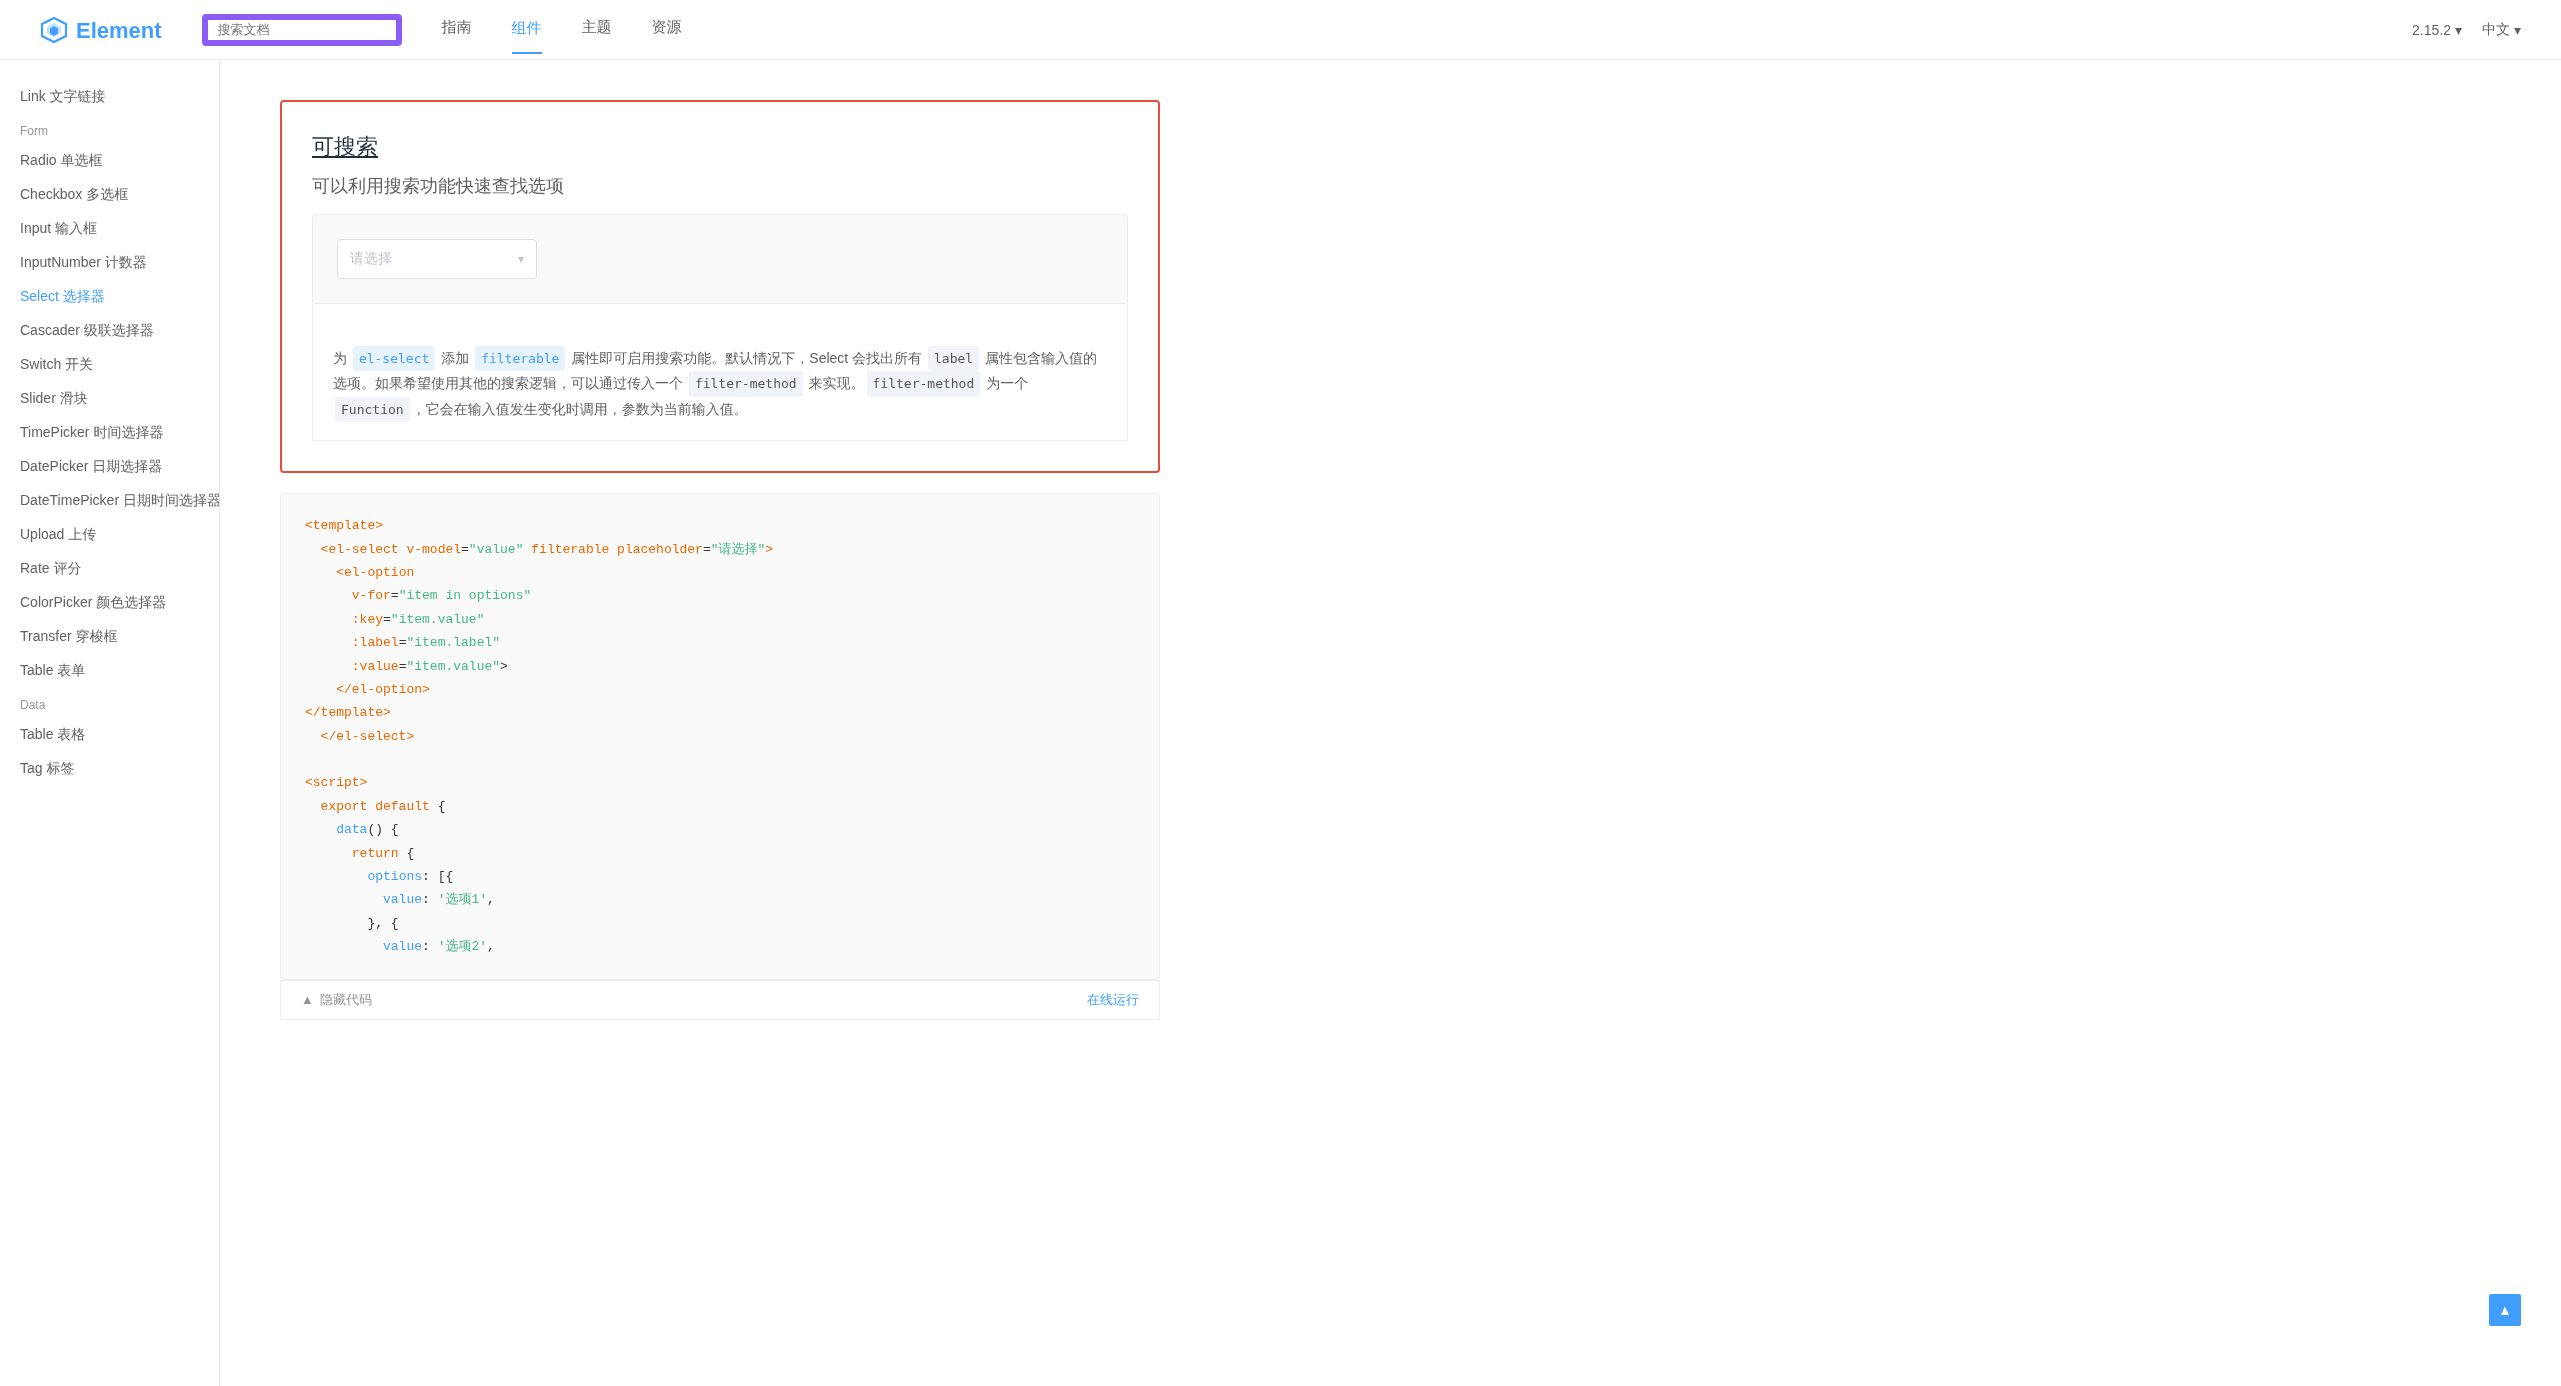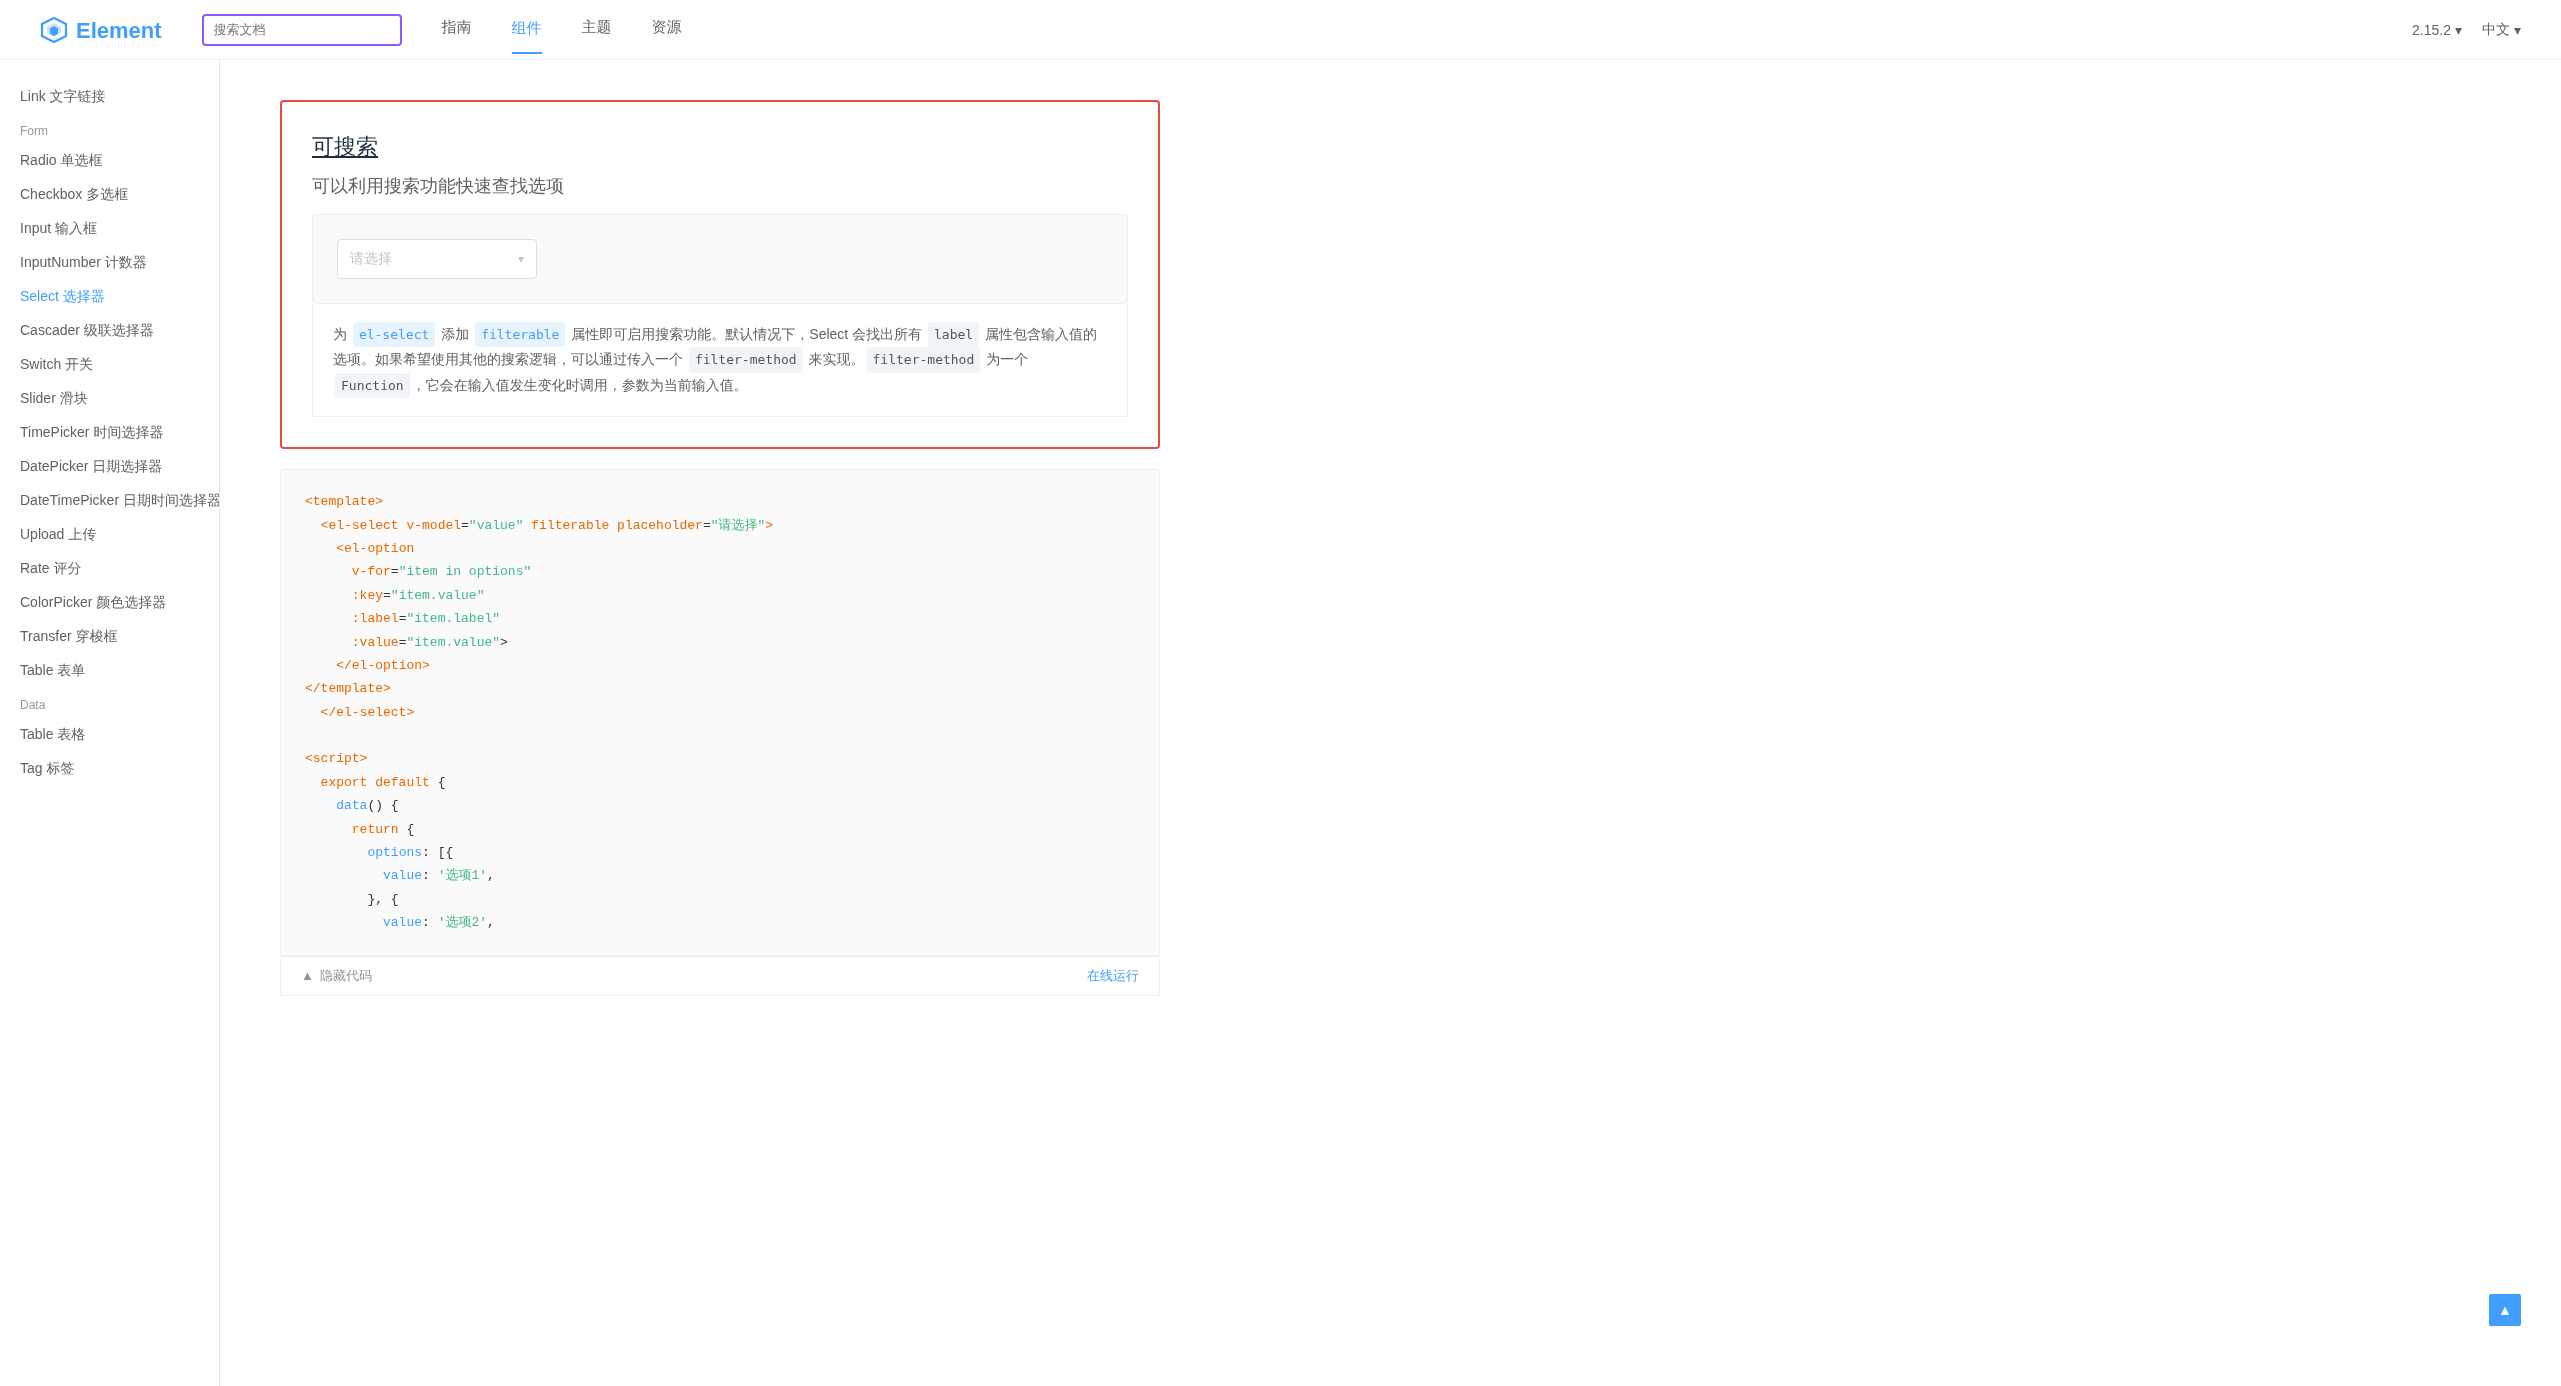--- a/index.html
+++ b/index.html
@@ -34,21 +34,21 @@
       font-weight: 600;
       color: #409eff;
     }
     .search-box {
       flex: 0 0 200px;
       margin-right: 40px;
     }
     .search-box input {
       width: 100%;
       height: 32px;
-      border: 2px solid #8b5cf6;
+      border: 6px solid #8b5cf6;
       border-radius: 4px;
       padding: 0 10px;
       font-size: 13px;
       color: #3b82f6;
       outline: none;
     }
     .nav {
       display: flex;
       align-items: center;
       gap: 40px;
@@ -188,20 +188,21 @@
       border-radius: 3px;
       padding: 1px 6px;
       font-family: 'Consolas', 'Monaco', monospace;
       font-size: 13px;
       color: #555;
       margin: 0 2px;
     }
     .desc-box .code-inline.blue {
       background: #e8f4fd;
       color: #409eff;
+      margin-top: 24px;
     }
 
     
     .code-block {
       background: #fafafa;
       border: 1px solid #ebeef5;
       border-radius: 4px;
       padding: 20px 24px;
       font-family: 'Consolas', 'Monaco', 'Courier New', monospace;
       font-size: 13px;

